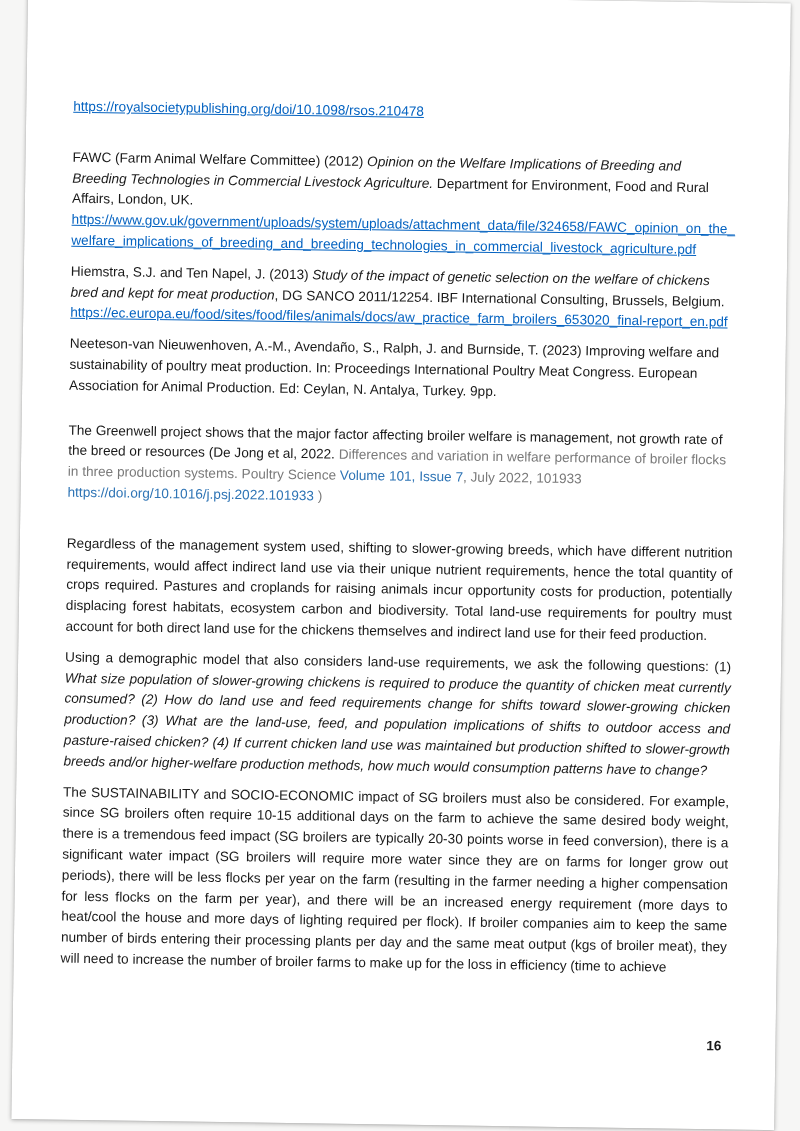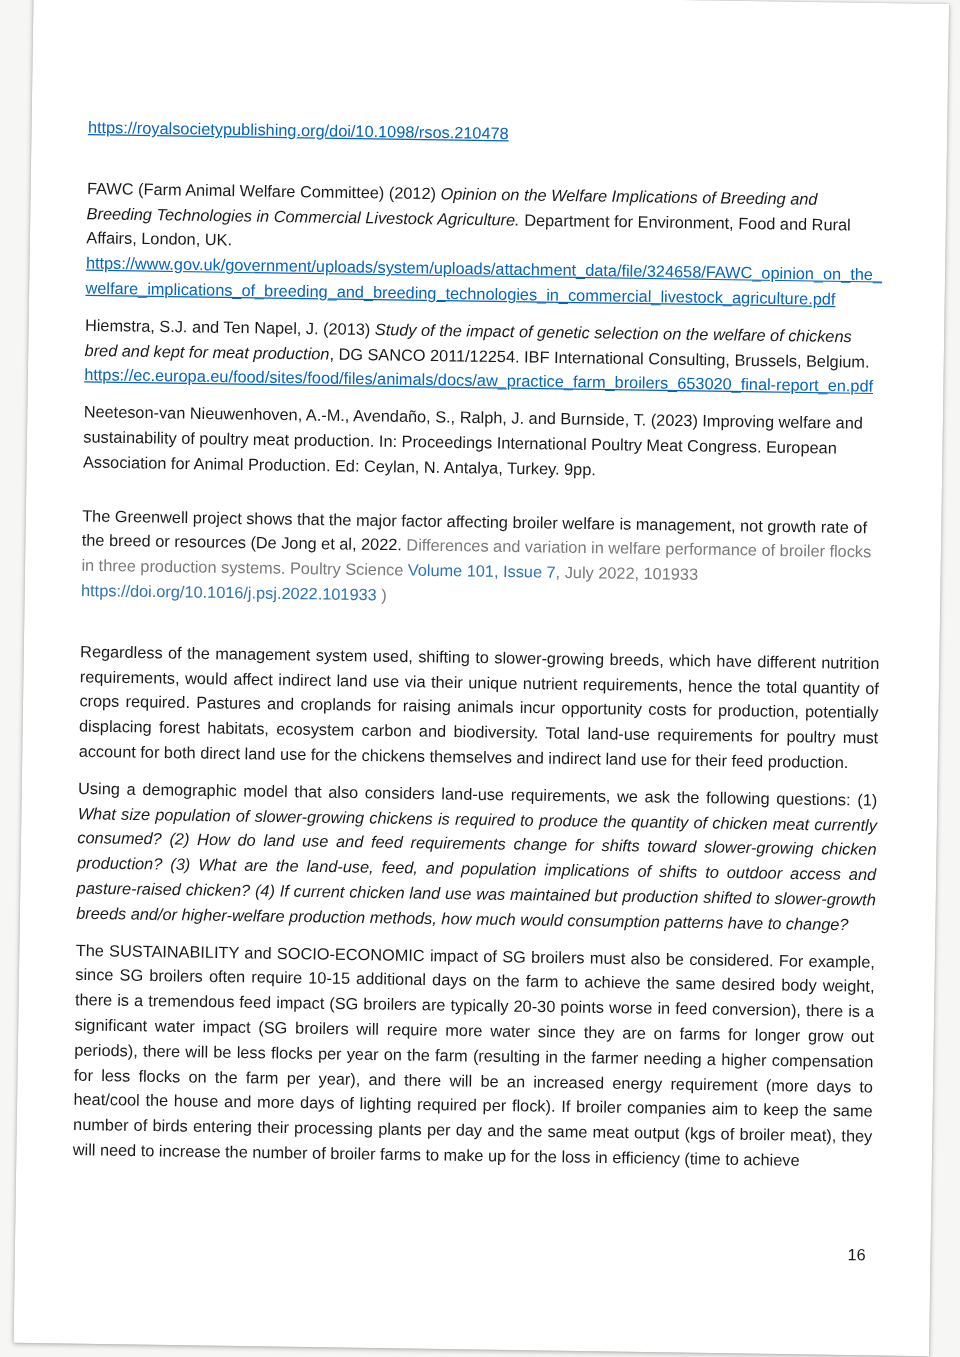--- a/index.html
+++ b/index.html
@@ -43,20 +43,21 @@
     text-decoration: none;
     cursor: pointer;
   }
   .gray { color: #7a7a7a; }
   .pagenum {
     position: absolute;
     right: 54px;
     top: 1036px;
     font-size: 13.6px;
     color: #1a1a1a;
+    font-weight: bold;
   }
 </style>
 </head>
 <body>
 
 <div class="page">
   <div class="content">
 
     <p class="para">
       <a class="link">https://royalsocietypublishing.org/doi/10.1098/rsos.210478</a>

